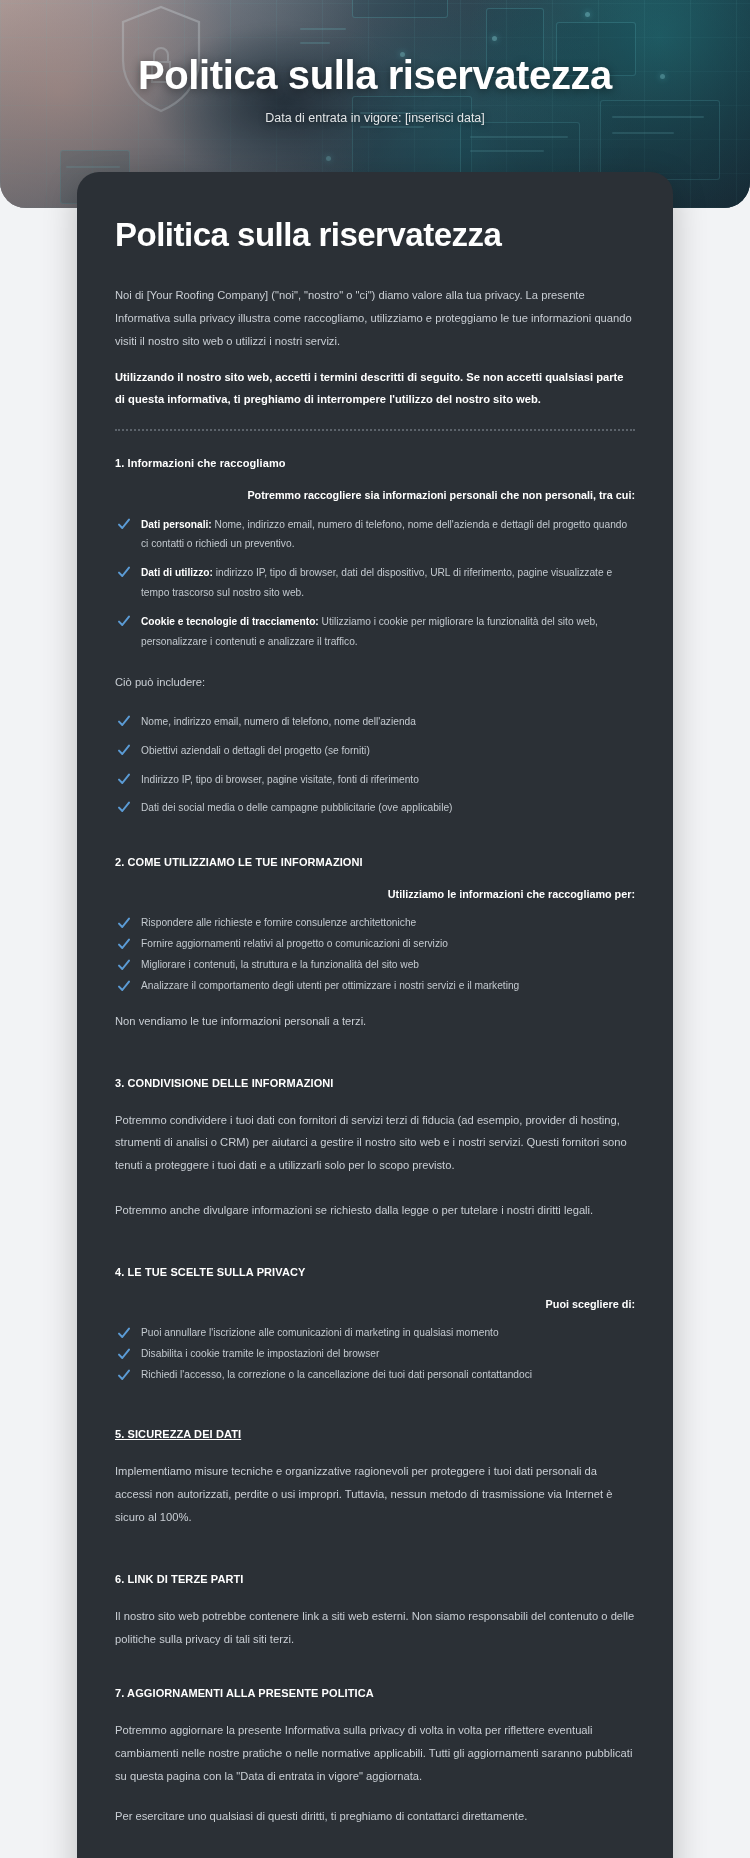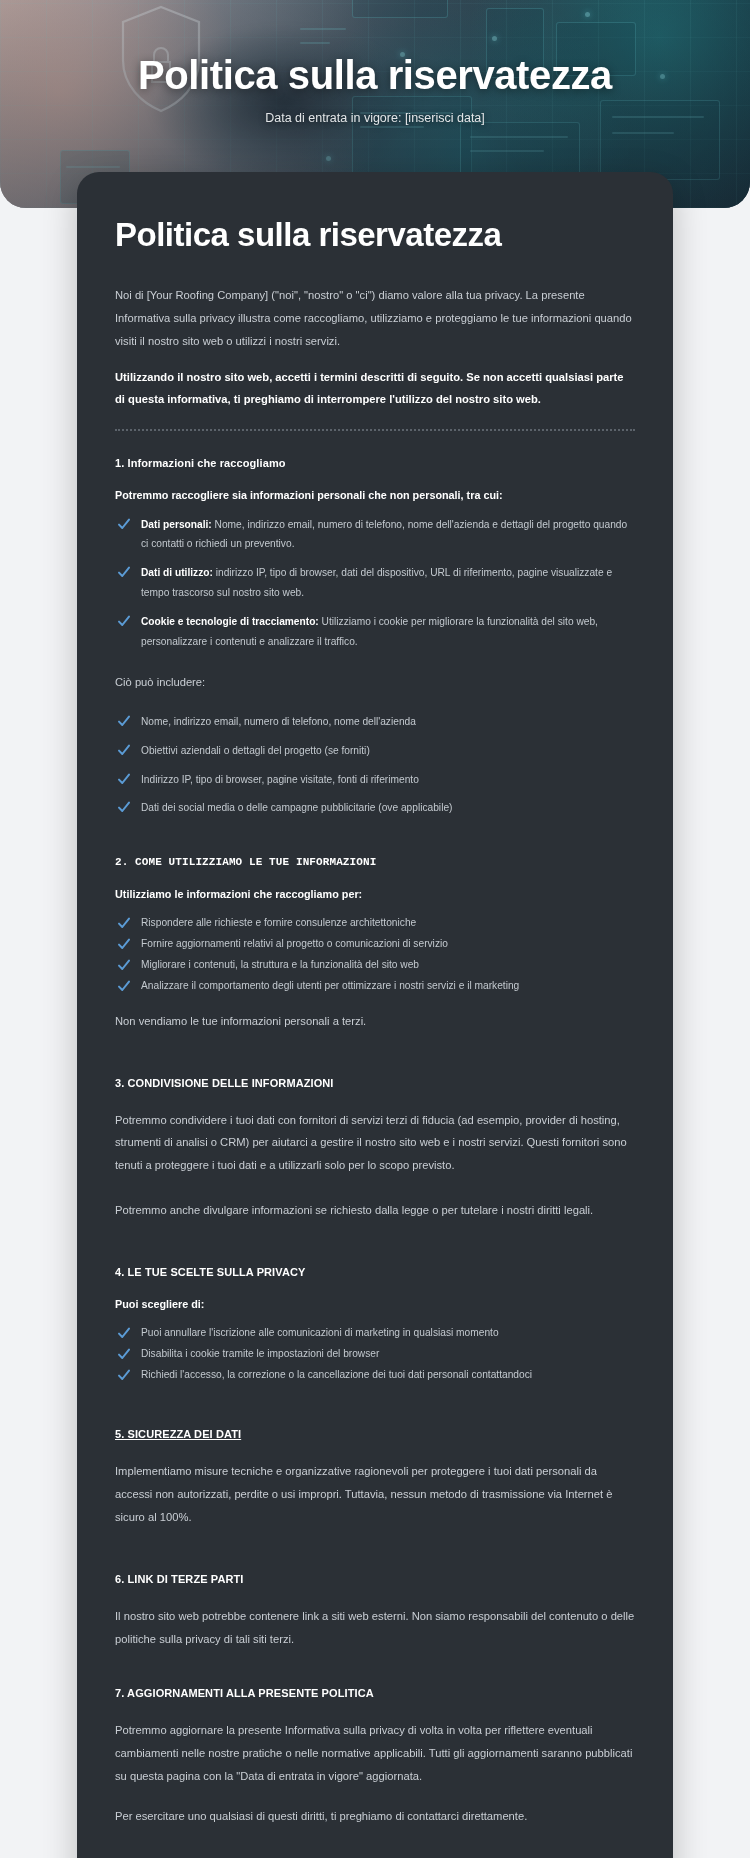--- a/index.html
+++ b/index.html
@@ -148,20 +148,21 @@
     color: #ffffff;
     margin: 30px 0 20px 0;
     letter-spacing: 0.1px;
   }
   h2.sec.first { margin-top: 0; }
   .lead {
     font-size: 10.8px;
     font-weight: bold;
     color: #ffffff;
     margin: 0 0 14px 0;
+    text-align: right;
   }
   ul.checks {
     list-style: none;
     margin: 0 0 14px 0;
     padding: 0;
   }
   ul.checks li {
     position: relative;
     padding-left: 26px;
     font-size: 10.2px;
@@ -302,21 +303,21 @@
             <svg viewBox="0 0 14 14">
               <path d="M2 7.6 L5.3 11 L12 2.6" fill="none" stroke="#5b9bd5" stroke-width="2" stroke-linecap="round" stroke-linejoin="round"></path>
             </svg>
           </span>
         <span>Dati dei social media o delle campagne pubblicitarie (ove applicabile)</span>
       </li>
     </ul>
   </section>
 
   <section>
-    <h2 class="sec" style="margin-top:38px;font-family:Liberation Mono, monospace;">2. COME UTILIZZIAMO LE TUE INFORMAZIONI</h2>
+    <h2 class="sec" style="margin-top:38px;">2. COME UTILIZZIAMO LE TUE INFORMAZIONI</h2>
     <p class="lead">Utilizziamo le informazioni che raccogliamo per:</p>
     <ul class="checks">
       <li>
         <span class="tick">
             <svg viewBox="0 0 14 14">
               <path d="M2 7.6 L5.3 11 L12 2.6" fill="none" stroke="#5b9bd5" stroke-width="2" stroke-linecap="round" stroke-linejoin="round"></path>
             </svg>
           </span>
         <span>Rispondere alle richieste e fornire consulenze architettoniche</span>
       </li>

